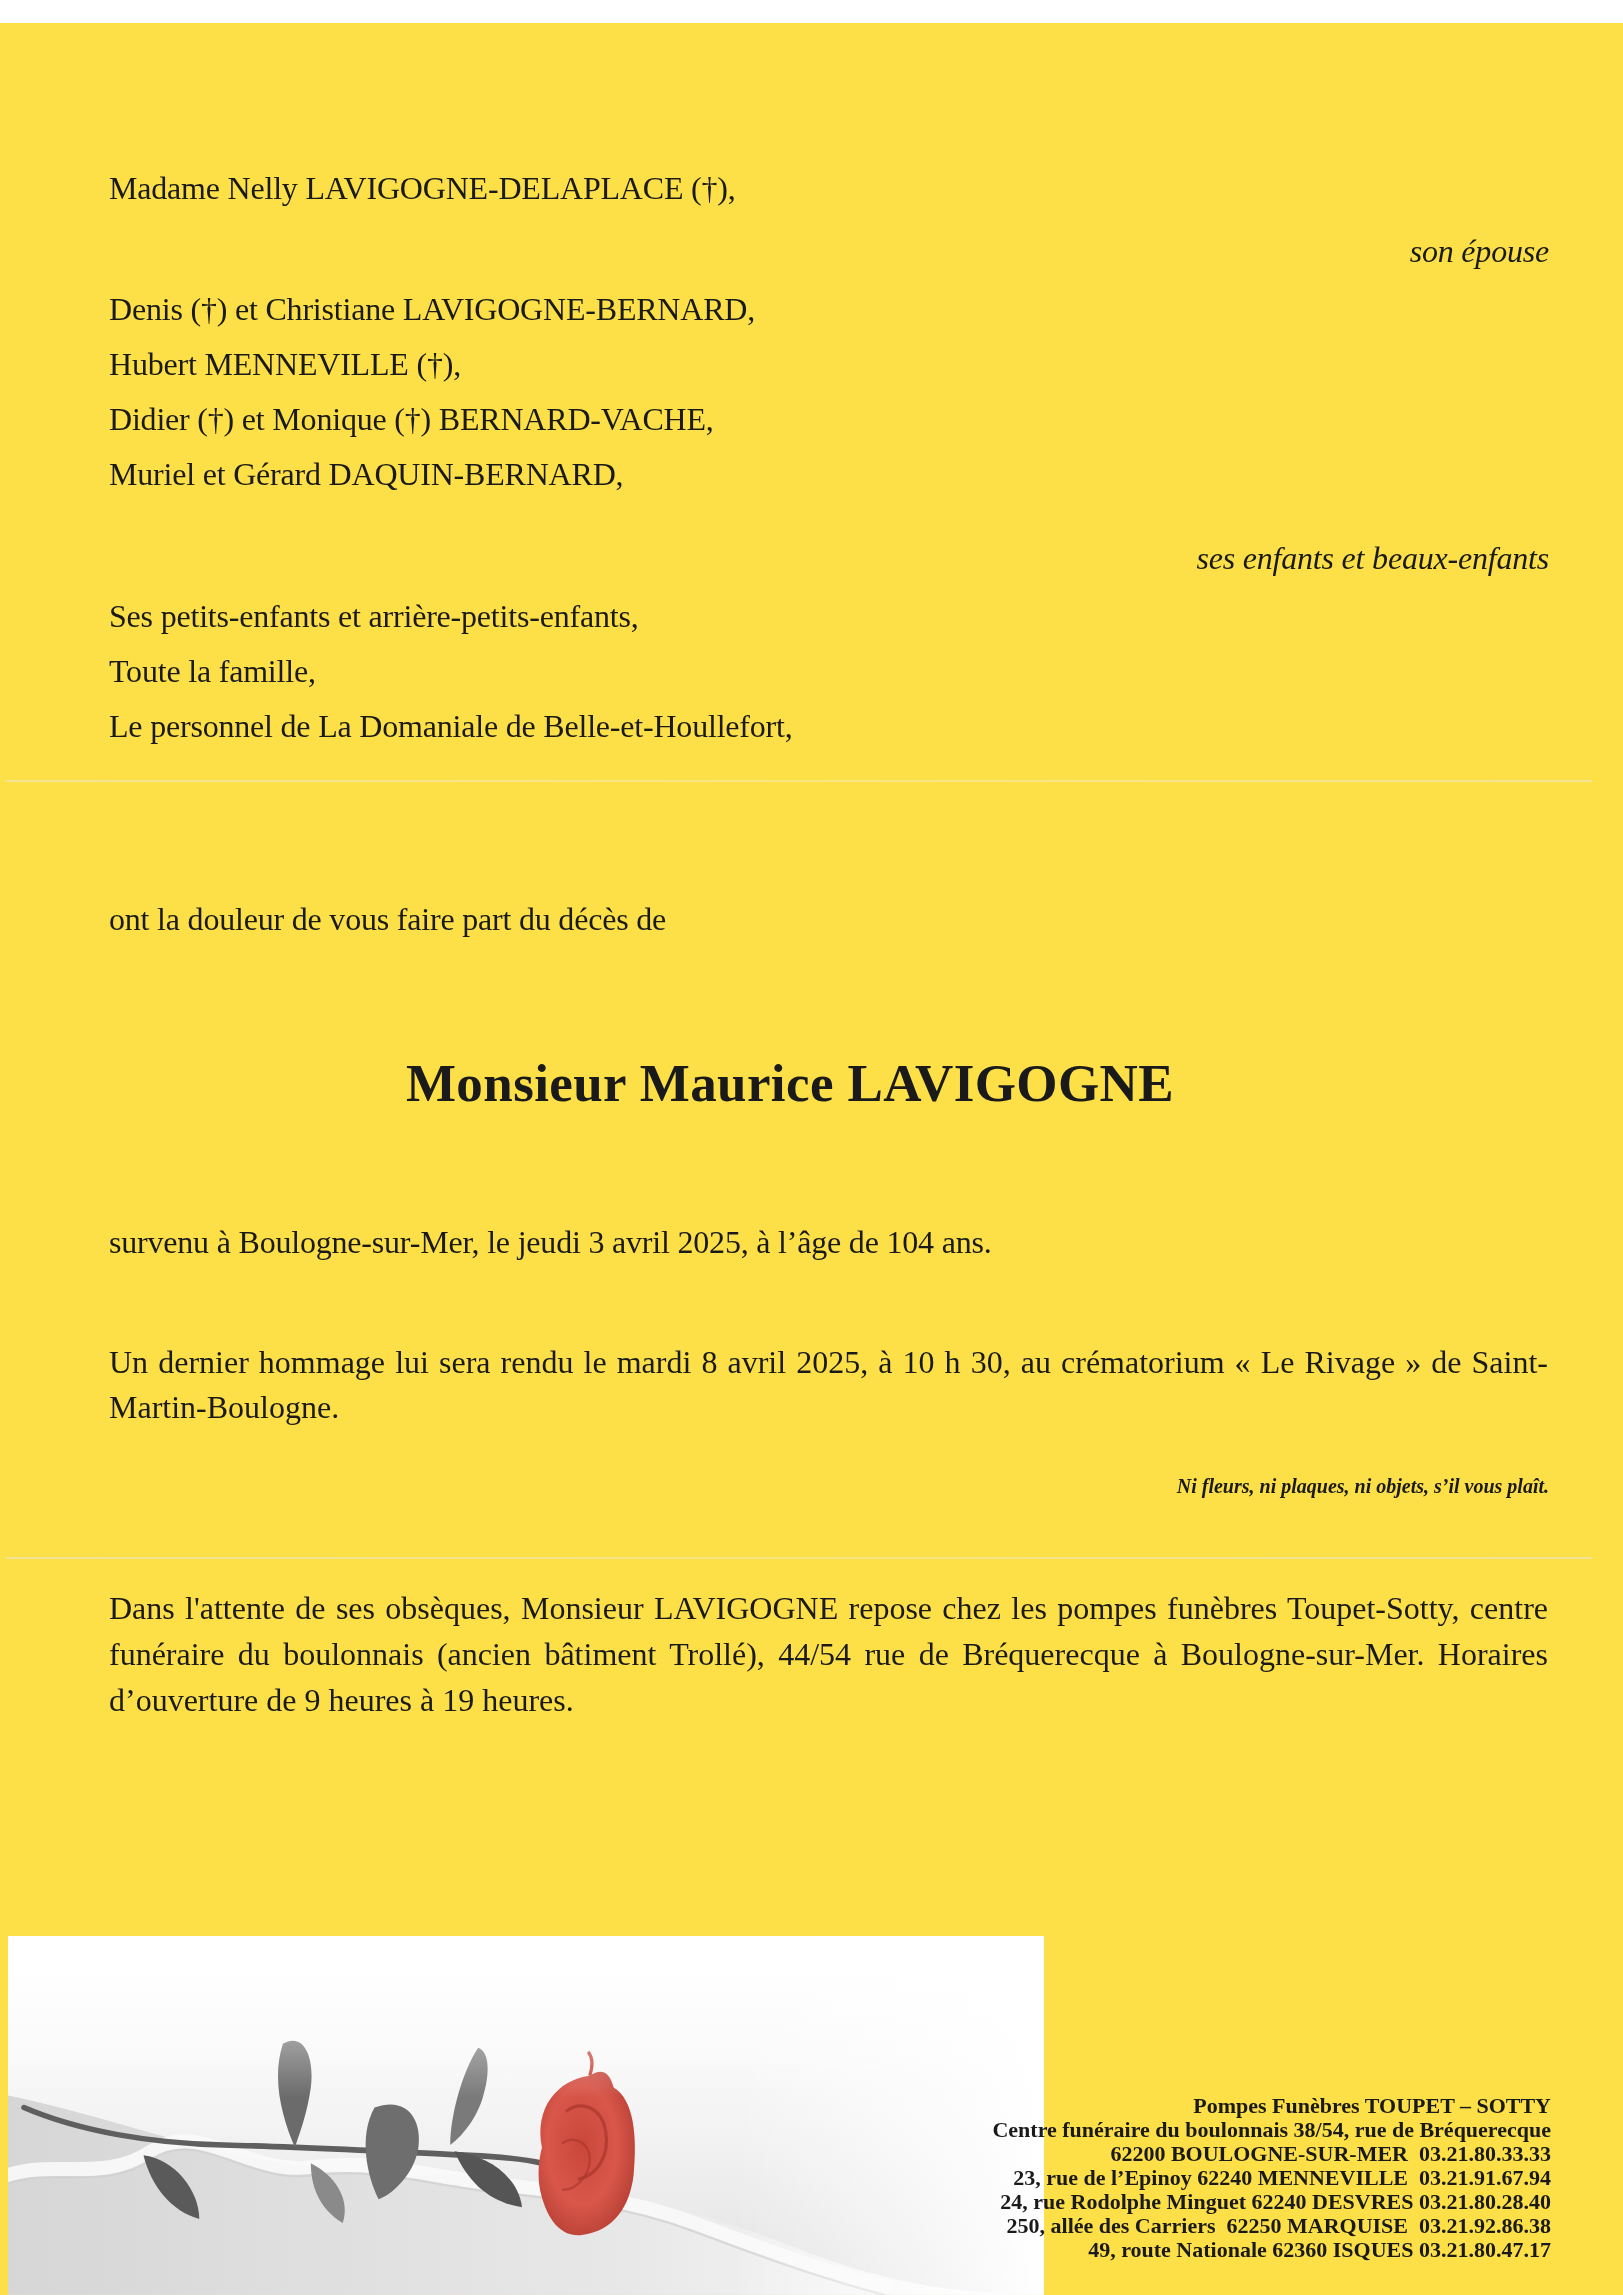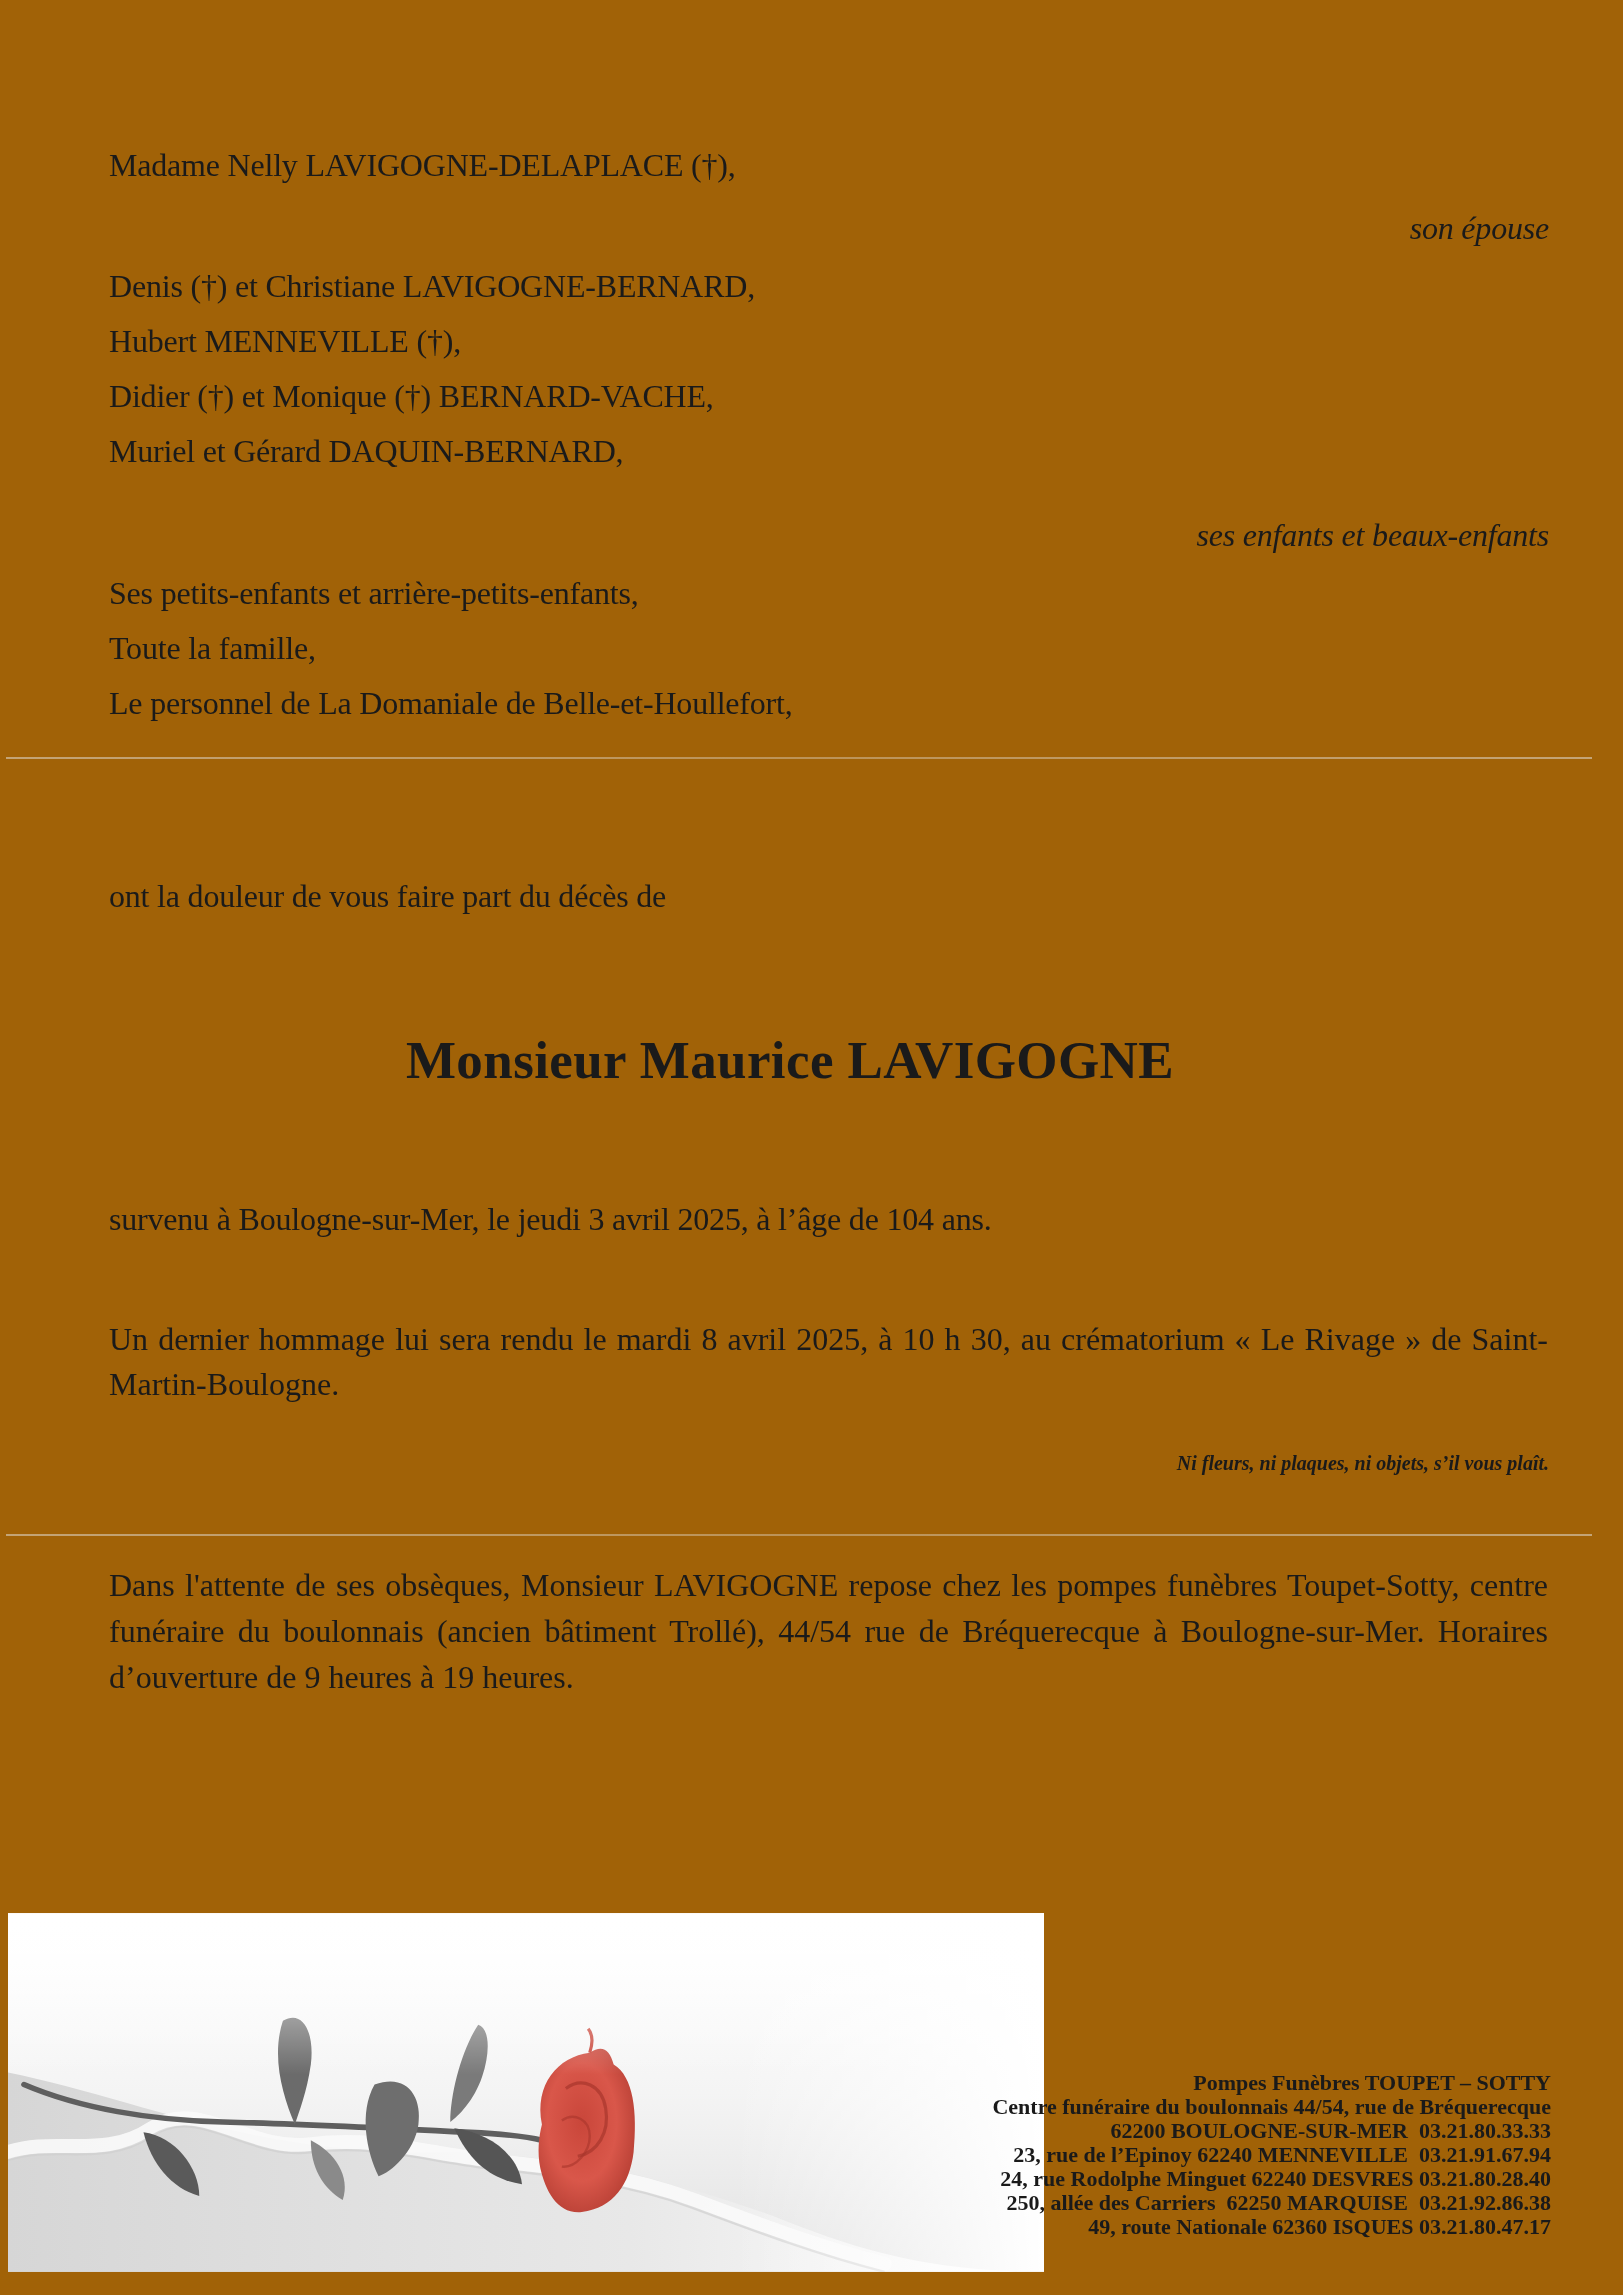--- a/index.html
+++ b/index.html
@@ -11,21 +11,22 @@
       width: 1624px;
       height: 2295px;
       position: relative;
       overflow: hidden;
       font-family: "Liberation Serif", "DejaVu Serif", serif;
       color: #1a1a1a;
     }
     .page {
       position: absolute;
       inset: 0;
-      background: #a16207;
+      background: #fde047;
+      margin-top: 23px;
     }
     .line {
       position: absolute;
       white-space: nowrap;
       font-size: 32px;
       line-height: 38px;
       letter-spacing: -0.2px;
     }
     .left { left: 109px; }
     .right-aligned {
@@ -195,21 +196,21 @@
       <path d="M695,260 C710,250 730,258 730,280 C730,300 712,320 695,318" fill="none" stroke="#a8362c" stroke-width="3" opacity="0.6"></path>
       <path d="M730,175 C735,160 732,150 728,145" fill="none" stroke="#c9463a" stroke-width="4"></path>
 
       <rect x="0" y="0" width="1300" height="450" fill="url(#fadeT)"></rect>
       <rect x="0" y="0" width="1300" height="450" fill="url(#fadeR)"></rect>
     </svg>
   </div>
 
   <div class="company">
     <div>Pompes Funèbres TOUPET – SOTTY</div>
-    <div>Centre funéraire du boulonnais 44/54, rue de Bréquerecque</div>
+    <div>Centre funéraire du boulonnais 38/54, rue de Bréquerecque</div>
     <div>62200 BOULOGNE-SUR-MER  03.21.80.33.33</div>
     <div>23, rue de l’Epinoy 62240 MENNEVILLE  03.21.91.67.94</div>
     <div>24, rue Rodolphe Minguet 62240 DESVRES 03.21.80.28.40</div>
     <div>250, allée des Carriers  62250 MARQUISE  03.21.92.86.38</div>
     <div>49, route Nationale 62360 ISQUES 03.21.80.47.17</div>
   </div>
 
 </div>
 
 

